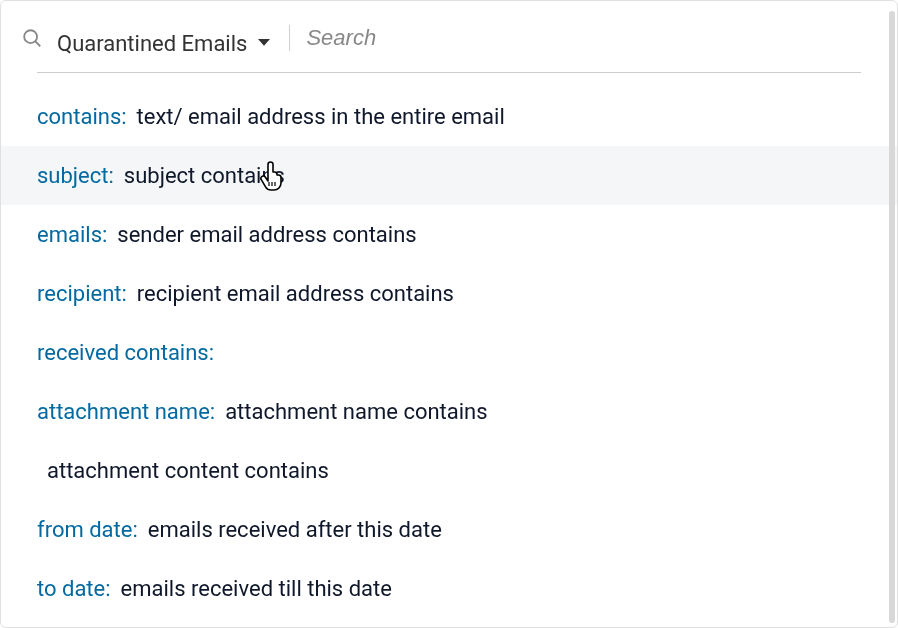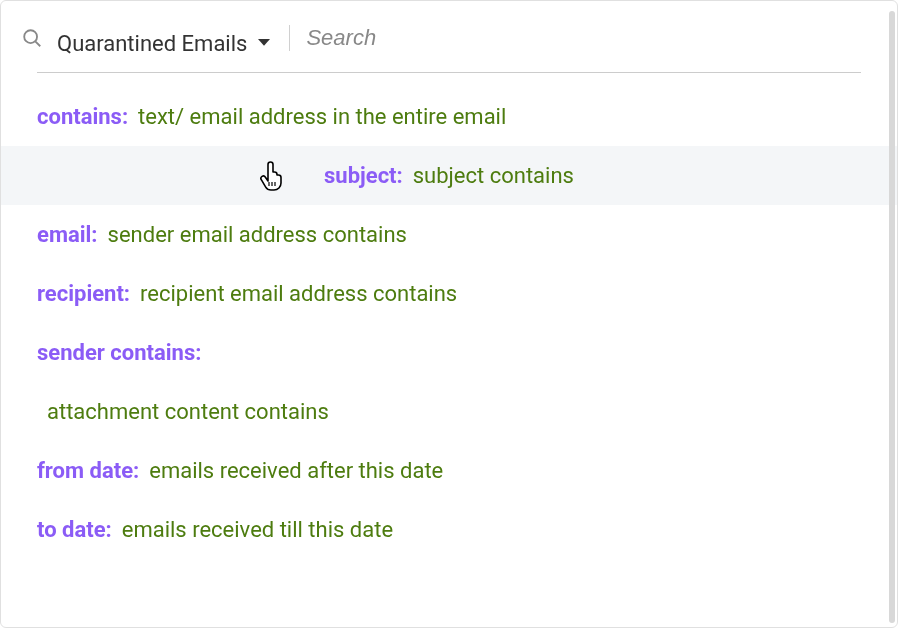--- a/index.html
+++ b/index.html
@@ -81,29 +81,28 @@
     }
     .option-row {
       display: flex;
       align-items: center;
       padding: 17px 36px;
       font-size: 22px;
       cursor: pointer;
     }
     .option-row.hovered {
       background: #f4f6f8;
-      justify-content: center;
     }
     .option-key {
-      color: #8b5cf6;
-      font-weight: 700;
+      color: #0369a1;
+      font-weight: 400;
       white-space: nowrap;
     }
     .option-hint {
-      color: #4d7c0f;
+      color: #0f172a;
       margin-left: 10px;
     }
     .scrollbar {
       position: absolute;
       right: 2px;
       top: 10px;
       bottom: 4px;
       width: 6px;
       background: #d8d8d8;
       border-radius: 3px;
@@ -148,29 +147,33 @@
   <div class="options-list" id="options-list">
       <div class="option-row">
         <span class="option-key">contains:</span>
         <span class="option-hint">text/ email address in the entire email</span>
       </div>
       <div class="option-row hovered">
         <span class="option-key">subject:</span>
         <span class="option-hint">subject contains</span>
       </div>
       <div class="option-row">
-        <span class="option-key">email:</span>
+        <span class="option-key">emails:</span>
         <span class="option-hint">sender email address contains</span>
       </div>
       <div class="option-row">
         <span class="option-key">recipient:</span>
         <span class="option-hint">recipient email address contains</span>
       </div>
       <div class="option-row">
-        <span class="option-key">sender contains:</span>
+        <span class="option-key">received contains:</span>
+      </div>
+      <div class="option-row">
+        <span class="option-key">attachment name:</span>
+        <span class="option-hint">attachment name contains</span>
       </div>
       <div class="option-row">
         <span class="option-hint">attachment content contains</span>
       </div>
       <div class="option-row">
         <span class="option-key">from date:</span>
         <span class="option-hint">emails received after this date</span>
       </div>
       <div class="option-row">
         <span class="option-key">to date:</span>

